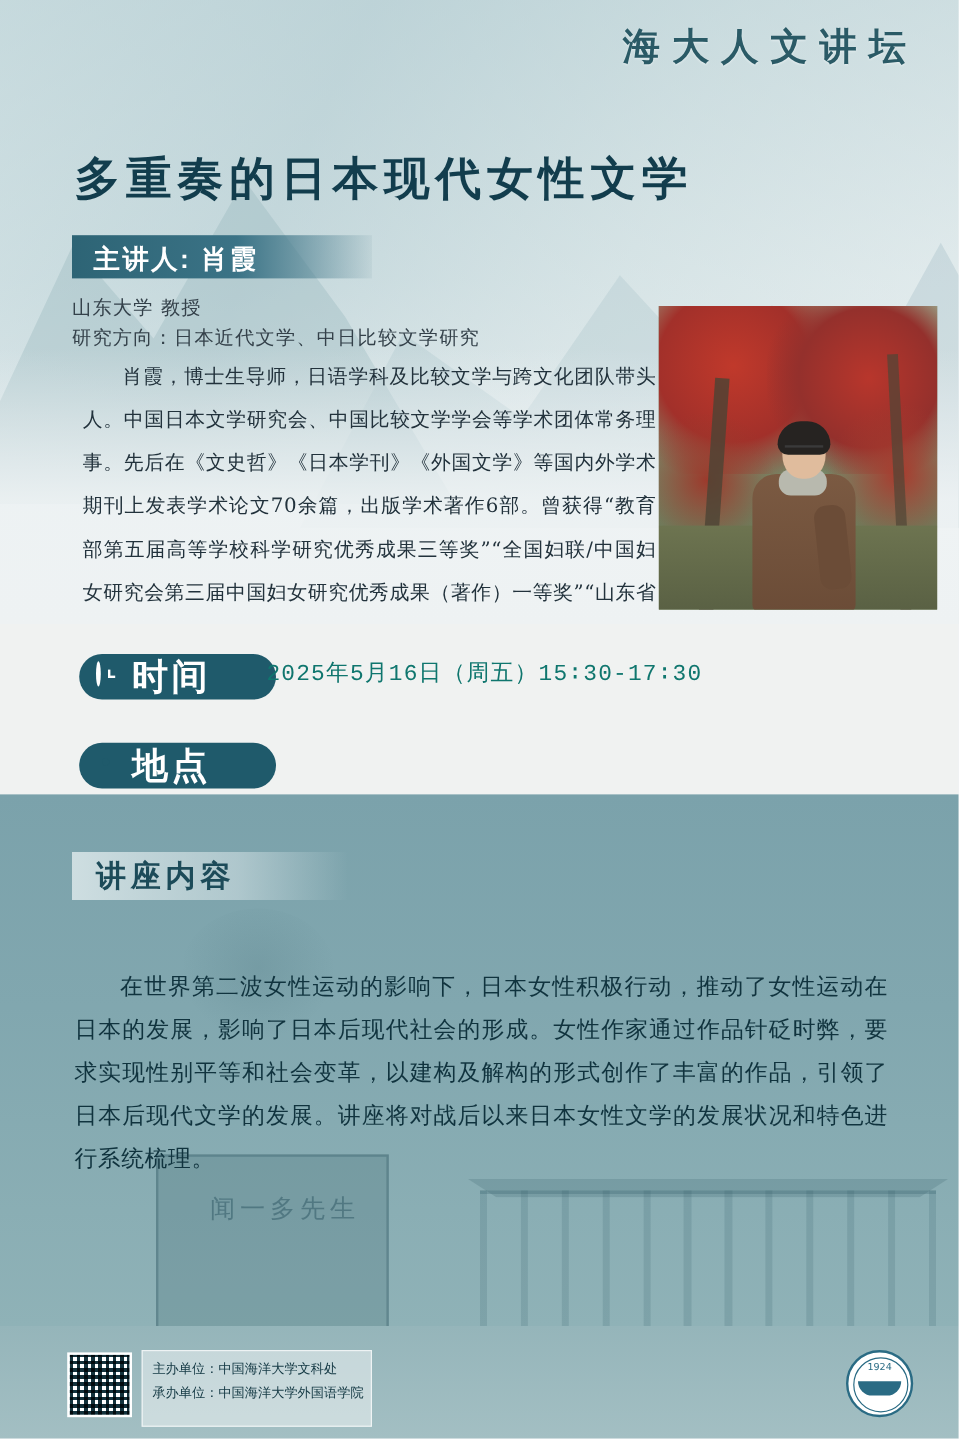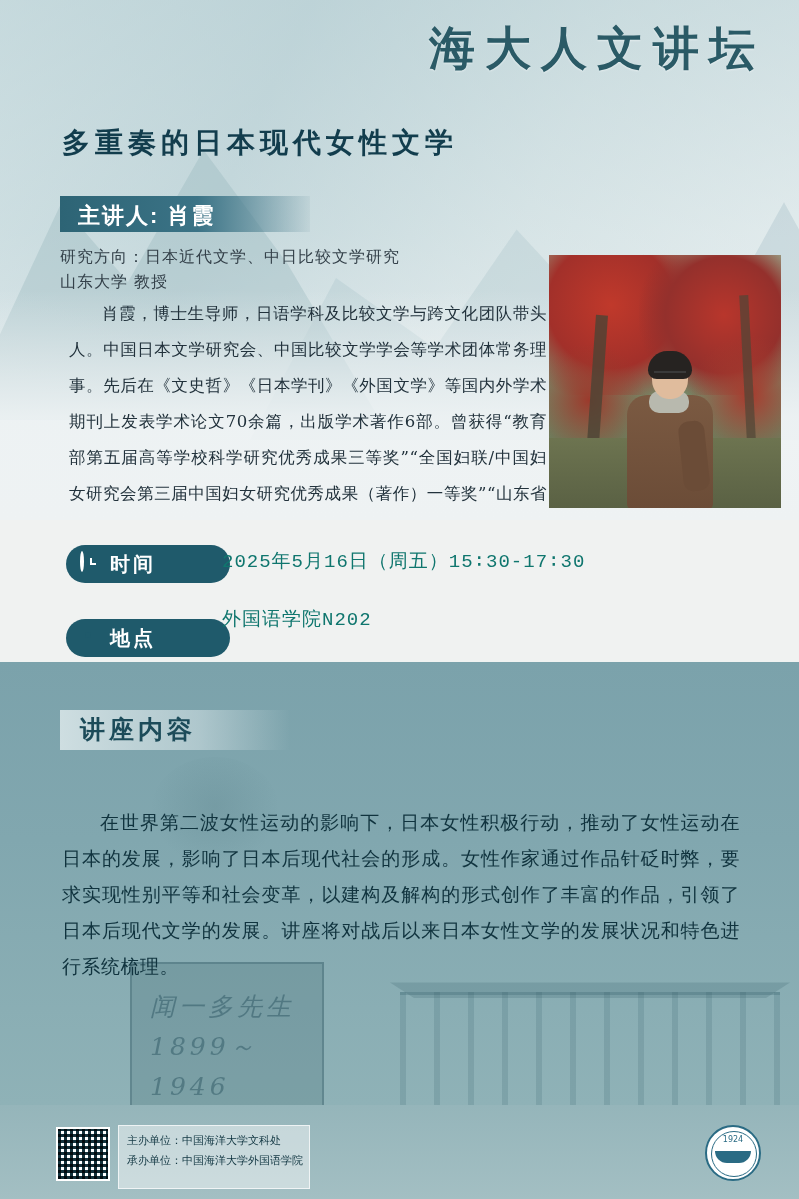--- a/index.html
+++ b/index.html
@@ -53,34 +53,34 @@
     position: absolute;
     left: 0; bottom: 0; width: 100%; height: 230px;
     background: linear-gradient(to bottom, rgba(238,242,243,0) 0%, rgba(240,244,245,0.85) 55%, #eef2f3 100%);
   }
 
   .brand-title {
     position: absolute;
     right: 34px;
     top: 18px;
     font-family: "DejaVu Serif", "Liberation Serif", serif;
-    font-size: 46px;
+    font-size: 31px;
     font-weight: bold;
     letter-spacing: 10px;
     color: #2a5a66;
     text-shadow: 0 1px 2px rgba(255,255,255,0.5);
     text-align: center;
   }
 
   .main-title {
     position: absolute;
     left: 62px;
     top: 124px;
     font-family: "DejaVu Serif", "Liberation Serif", serif;
-    font-size: 28px;
+    font-size: 38px;
     font-weight: bold;
     letter-spacing: 5px;
     color: #123d4d;
   }
 
   .speaker-badge {
     position: absolute;
     left: 60px;
     top: 196px;
     width: 250px;
@@ -218,21 +218,21 @@
     padding: 0 20px 0 14px;
   }
   .pill .glyph {
     width: 22px; height: 22px;
     margin-right: 8px;
     display: inline-block;
     position: relative;
   }
   .pill .label {
     font-family: "DejaVu Serif", "Liberation Serif", serif;
-    font-size: 20px;
+    font-size: 30px;
     font-weight: bold;
     letter-spacing: 3px;
   }
   .pill.time { left: 66px; top: 25px; width: 130px; }
   .pill.place { left: 66px; top: 83px; width: 130px; margin-top: 16px; }
 
   .clock-ic { border: 2px solid #fff; border-radius: 50%; width: 18px; height: 18px; }
   .clock-ic:before { content:""; position:absolute; left:10px; top:5px; width:2px; height:6px; background:#fff;}
   .clock-ic:after { content:""; position:absolute; left:10px; top:10px; width:6px; height:2px; background:#fff;}
   .pin-ic { width: 16px; height: 16px; background: #fff; border-radius: 50% 50% 50% 0; transform: rotate(-45deg); margin-top: 2px; }
@@ -270,27 +270,26 @@
   .eng-stone {
     position: absolute;
     left: 130px; top: 300px; width: 190px; height: 150px;
     background: rgba(55,95,105,0.22);
     border: 2px solid rgba(40,80,92,0.30);
   }
   .eng-stone-txt {
     position: absolute;
     left: 150px; top: 325px;
     width: 150px;
-    text-align: left;
-    font-family: "DejaVu Serif", "Liberation Serif", serif;
-    font-size: 25px;
+    text-align: right;
+    font-family: "DejaVu Serif", "Liberation Serif", serif;
+    font-size: 21px;
     color: rgba(36,78,90,0.45);
     letter-spacing: 4px;
     line-height: 40px;
-    font-style: italic;
   }
   .eng-building {
     position: absolute;
     left: 400px; top: 330px; width: 380px; height: 120px;
     background: repeating-linear-gradient(90deg, rgba(50,92,104,0.18) 0 6px, rgba(50,92,104,0) 6px 34px);
     border-top: 3px solid rgba(45,88,100,0.25);
   }
   .eng-roof {
     position: absolute;
     left: 390px; top: 310px; width: 400px; height: 26px;
@@ -416,22 +415,22 @@
   </div>
 
   <div class="brand-title">海大人文讲坛</div>
   <div class="main-title">多重奏的日本现代女性文学</div>
 
   <div class="speaker-badge">
     <span class="txt">主讲人: 肖霞</span>
   </div>
 
   <div class="affil">
+    <div>山东大学 教授</div>
     <div>研究方向：日本近代文学、中日比较文学研究</div>
-    <div>山东大学 教授</div>
   </div>
 
   <div class="bio">肖霞，博士生导师，日语学科及比较文学与跨文化团队带头人。中国日本文学研究会、中国比较文学学会等学术团体常务理事。先后在《文史哲》《日本学刊》《外国文学》等国内外学术期刊上发表学术论文70余篇，出版学术著作6部。曾获得“教育部第五届高等学校科学研究优秀成果三等奖”“全国妇联/中国妇女研究会第三届中国妇女研究优秀成果（著作）一等奖”“山东省社会科学优秀成果二等奖”（2次）等诸多学术奖励。</div>
 
   <div class="photo">
     <div class="sky"></div>
     <div class="foliage-a"></div>
     <div class="foliage-b"></div>
     <div class="foliage-c"></div>
     <div class="foliage-d"></div>
@@ -453,29 +452,27 @@
     <div class="pill time">
       <span class="glyph"><span class="clock-ic"></span></span>
       <span class="label">时间</span>
     </div>
     <div class="info-val time">2025年5月16日（周五）15∶30-17∶30</div>
 
     <div class="pill place">
       <span class="glyph"><span class="pin-ic"></span></span>
       <span class="label">地点</span>
     </div>
-    <div class="info-val place">外国语学院N202</div>
   </div>
 
   <div class="content-sec">
     <div class="engrave eng-head"></div>
     <div class="eng-stone"></div>
     <div class="eng-stone-txt">
       <div>闻一多先生</div>
-      <div>1899～1946</div>
     </div>
     <div class="eng-roof"></div>
     <div class="eng-building"></div>
 
     <div class="section-badge">
       <span class="txt">讲座内容</span>
     </div>
 
     <div class="abstract">在世界第二波女性运动的影响下，日本女性积极行动，推动了女性运动在日本的发展，影响了日本后现代社会的形成。女性作家通过作品针砭时弊，要求实现性别平等和社会变革，以建构及解构的形式创作了丰富的作品，引领了日本后现代文学的发展。讲座将对战后以来日本女性文学的发展状况和特色进行系统梳理。</div>
   </div>

